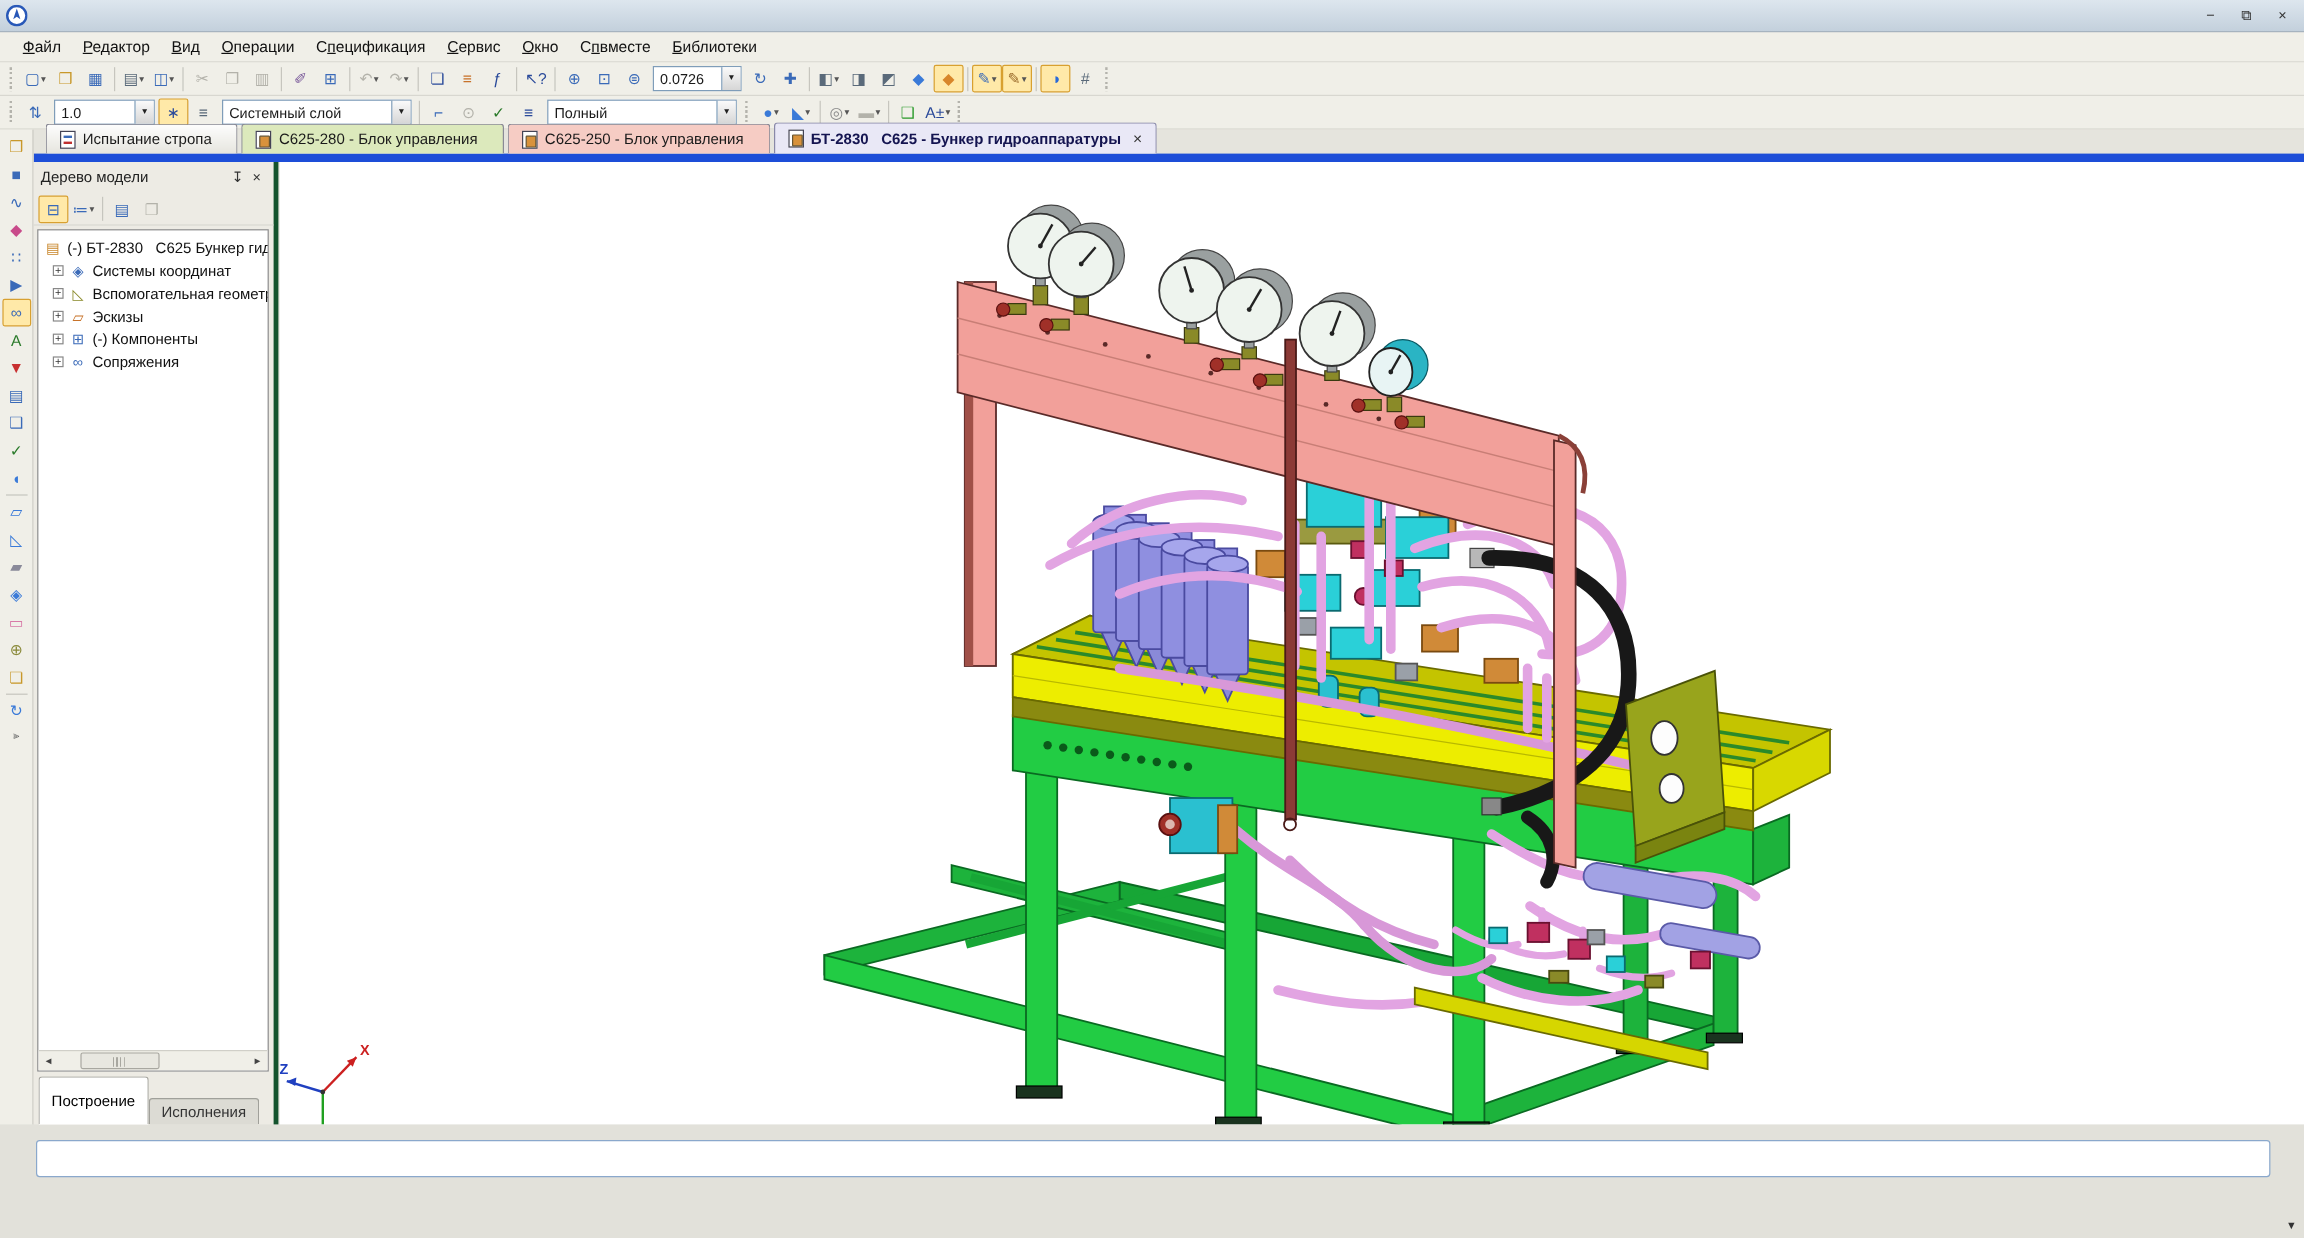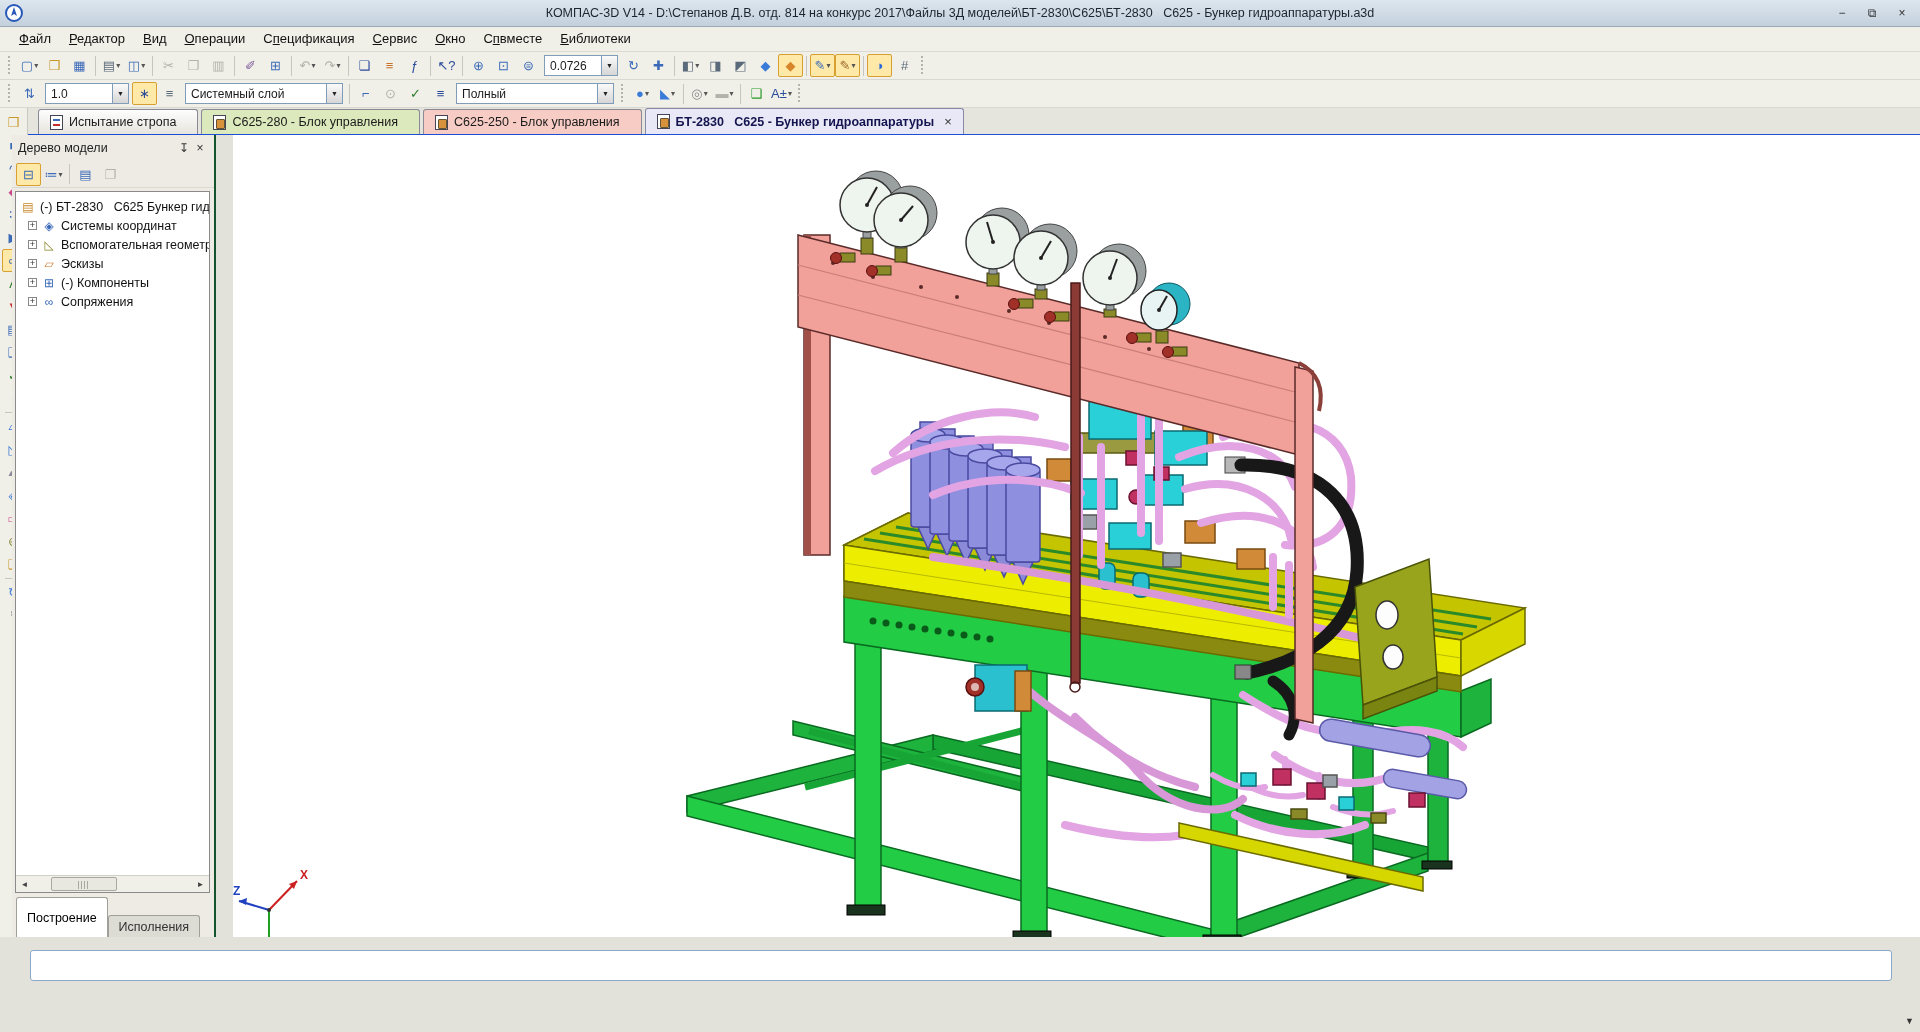--- a/index.html
+++ b/index.html
@@ -37,21 +37,21 @@
     background:repeating-linear-gradient(180deg,#b4b3ac 0 2px,transparent 2px 4px);background-size:2px 100%;background-repeat:no-repeat}
   .combo{display:flex;height:21px;border:1px solid #7f9db9;background:#fff;align-items:center;
     font-size:12px;margin:0 3px;flex:none}
   .combo .cv{padding:0 5px;white-space:nowrap;overflow:hidden}
   .combo .ca{width:16px;height:100%;background:linear-gradient(#fafafa,#d6d6d6);
     border-left:1px solid #7f9db9;display:flex;align-items:center;justify-content:center}
   .combo .ca::after{content:"▼";font-size:7px;color:#222}
 
   
   #tabbar{position:absolute;left:28px;top:108px;width:1892px;height:27px;background:#e5e4dd;
-    border-bottom:1px solid #1d4ed8;display:flex;align-items:flex-end;padding-left:10px}
+    border-bottom:7px solid #1d4ed8;display:flex;align-items:flex-end;padding-left:10px}
   .tab{height:25px;border:1px solid #8a8a96;border-bottom:none;border-radius:3px 3px 0 0;
     display:flex;align-items:center;padding:0 11px;margin-right:3px;
     background:linear-gradient(#fdfdfd,#e6e5de);white-space:nowrap;flex:none}
   .tab.active{height:26px;background:#e9e8f6;border-color:#8888a8;font-weight:bold;color:#141450}
   .tab-label{font-size:12.5px;white-space:pre}
   .tab-icon{width:13px;height:15px;background:#fff;border:1px solid #445;margin-right:6px;position:relative;flex:none}
   .icasm .tab-icon::after{content:"";position:absolute;left:2px;top:3px;width:7px;height:8px;
     background:#d8923c;border:1px solid #665533;border-radius:1px}
   .icdoc .tab-icon::after{content:"";position:absolute;left:2px;top:3px;width:7px;height:2px;
     background:#3a6ab8;box-shadow:0 5px 0 #c03030}
@@ -62,22 +62,22 @@
   #leftstrip{position:absolute;left:0;top:108px;width:28px;height:829px;background:#f0efe8;
     border-right:1px solid #c8c7c0;display:flex;flex-direction:column;align-items:center;padding-top:3px}
   .lbtn{width:24px;height:23px;display:flex;align-items:center;justify-content:center;
     border:1px solid transparent;border-radius:2px;flex:none}
   .lbtn .g{font-size:13px}
   .lbtn.active{background:#ffe9a8;border-color:#d8a030}
   .lt-sep{width:18px;height:1px;background:#c6c5be;margin:2px 0;flex:none}
   #lstrip-handle{margin-top:4px;font-size:9px;color:#666}
 
   
-  #treepanel{position:absolute;left:12px;top:135px;width:204px;height:802px;background:#edebe4;
-    border-right:2px solid #14532d}
+  #treepanel{position:absolute;left:28px;top:135px;width:204px;height:802px;background:#edebe4;
+    border-right:4px solid #14532d}
   .tp-head{height:26px;display:flex;align-items:center;padding:0 6px;font-size:12.5px;color:#222}
   .tp-head .tp-title{flex:1}
   .tp-hbtn{width:16px;height:16px;display:flex;align-items:center;justify-content:center;font-size:12px;color:#333}
   .tp-tools{height:27px;display:flex;align-items:center;padding-left:4px;border-bottom:1px solid #dad9d2}
   .tp-body{position:absolute;top:56px;left:3px;right:4px;bottom:44px;background:#fff;border:1px solid #8a8a8a;overflow:hidden}
   .titem{display:flex;align-items:center;height:19px;padding-left:12px;white-space:pre;overflow:hidden}
   .titem.root{padding-left:4px}
   .texp{width:9px;height:9px;border:1px solid #888;background:#fff;flex:none;margin-right:4px;
     font-size:9px;line-height:7px;text-align:center;color:#333}
   .titem.root .texp{visibility:hidden;margin-right:0;width:0;border:none}
@@ -109,21 +109,20 @@
 </head>
 <body>
 
 <div id="app">
 
   <div id="titlebar">
     <svg id="applogo" viewBox="0 0 18 18">
       <circle cx="9" cy="9" r="8" fill="#ffffff" stroke="#2858b8" stroke-width="2"></circle>
       <path d="M9 3 L12 12 L9 10 L6 12 Z" fill="#2858b8"></path>
     </svg>
-    <div class="ttl">КОМПАС-3D V14 - D:\Степанов Д.В. отд. 814 на конкурс 2017\Файлы 3Д моделей\БТ-2830\С625\БТ-2830   С625 - Бункер гидроаппаратуры.a3d</div>
     <div class="winbtns">
 
     <span class="winbtn">
           <span>−</span>
         </span>
         <span class="winbtn">
           <span>⧉</span>
         </span>
         <span class="winbtn">
           <span>×</span>

